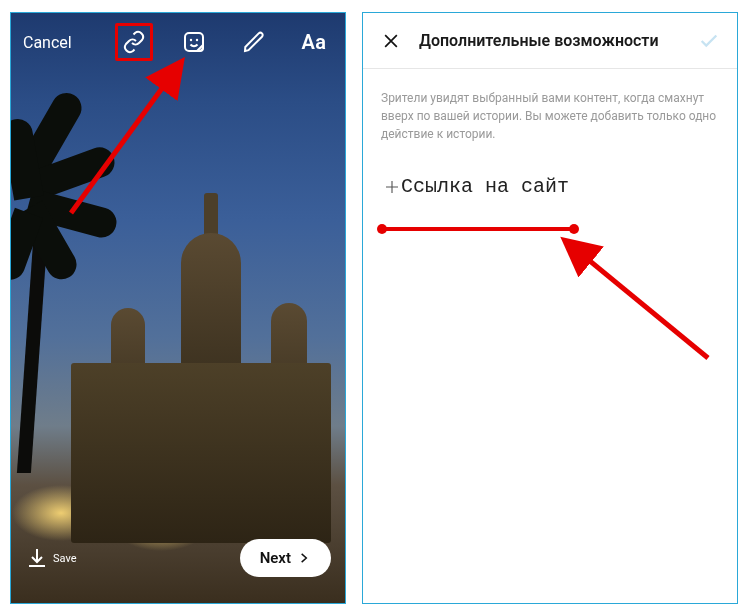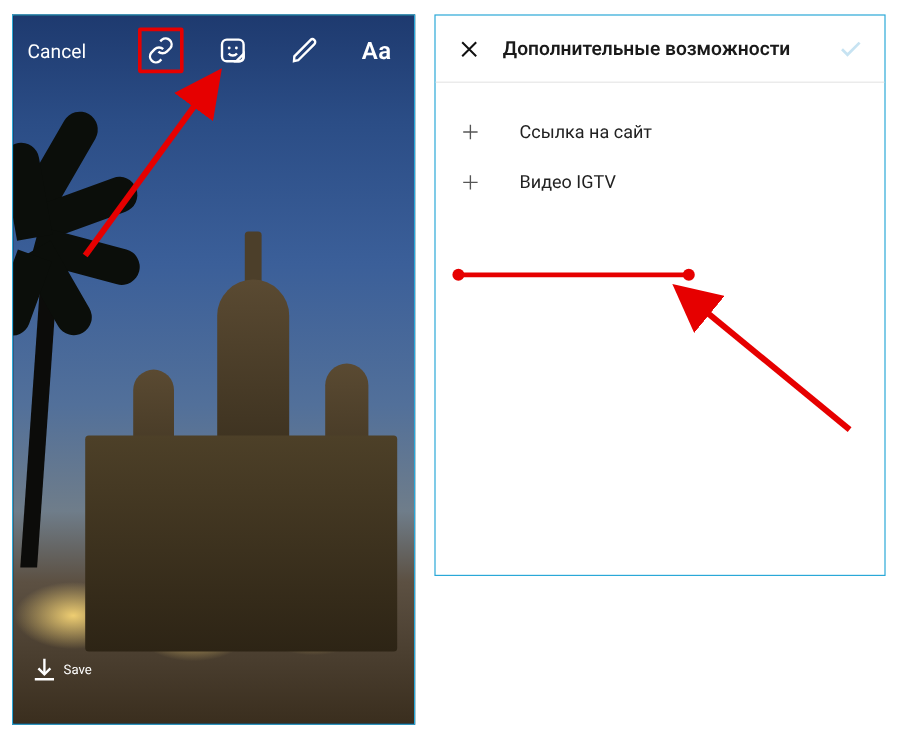--- a/index.html
+++ b/index.html
@@ -7,21 +7,21 @@
     font-family: -apple-system, BlinkMacSystemFont, "Segoe UI", Roboto, Helvetica, Arial, sans-serif;
     background: #fff;
     width: 750px;
     height: 614px;
     position: relative;
     overflow: hidden;
   }
   .panel {
     position: absolute;
     border: 1px solid #2aa8d8;
-    background: #0f172a;
+    background: #a21caf;
   }
   
   #left-panel {
     left: 10px; top: 12px;
     width: 336px; height: 592px;
     overflow: hidden;
   }
   .story-bg {
     position: absolute; inset: 0;
     background:
@@ -129,21 +129,21 @@
 
   
   .arrow-annot {
     position:absolute;
     pointer-events:none;
   }
 
   
   #right-panel {
     left: 362px; top: 12px;
-    width: 376px; height: 468px;
+    width: 376px; height: 592px;
     background:#fff;
   }
   .rp-header {
     height:56px;
     border-bottom:1px solid #e6e6e6;
     display:flex; align-items:center;
     padding: 0 14px;
     gap: 14px;
   }
   .rp-close {
@@ -156,24 +156,25 @@
   .rp-check {
     width:28px; height:28px;
     display:flex;align-items:center;justify-content:center;
   }
   .rp-check svg{width:22px;height:22px;stroke:#c7e3f2;stroke-width:2.5;fill:none;}
 
   .rp-body { padding: 20px 18px; }
   .rp-heading { font-size:15px; font-weight:600; color:#222; margin-bottom:14px;}
   .rp-desc { font-size:12px; line-height:1.5; color:#9a9a9a; margin-bottom:20px;}
   .rp-option {
-    display:flex; align-items:center; gap:32px;
+    display:flex; align-items:center; gap:0;
     padding: 12px 2px;
-    font-size:15px; color:#222;
-    cursor:pointer;
+    font-size:20px; color:#222;
+    cursor:pointer;
+    font-family:Liberation Mono, monospace;
   }
   .rp-option svg{width:18px;height:18px;stroke:#555;stroke-width:1.5;fill:none;}
   .rp-underline {
     position:absolute;
     height:4px;
     background:#e60000;
     border-radius:2px;
   }
   .rp-underline::before, .rp-underline::after{
     content:"";
@@ -235,20 +236,26 @@
   </div>
 
   <div class="bottom-bar">
     <div class="bottom-item">
       <svg viewBox="0 0 24 24">
           <path d="M12 3v12"></path>
           <path d="M7 11l5 5 5-5"></path>
           <path d="M4 20h16"></path>
         </svg>
       <span>Save</span>
+    </div>
+    <div class="next-btn">
+      <span>Next</span>
+      <svg viewBox="0 0 24 24">
+          <path d="M8 5l8 7-8 7"></path>
+        </svg>
     </div>
   </div>
 
   <svg class="arrow-annot" style="left:40px; top:40px; width:160px; height:170px;" viewBox="0 0 160 170">
     <defs>
       <marker id="ah1" markerWidth="8" markerHeight="8" refX="6" refY="4" orient="auto">
         <path d="M0 0L8 4L0 8z" fill="#e60000"></path>
       </marker>
     </defs>
     <line x1="20" y1="160" x2="128" y2="12" stroke="#e60000" stroke-width="5" marker-end="url(#ah1)"></line>
@@ -264,32 +271,27 @@
     </span>
     <span class="rp-title">Дополнительные возможности</span>
     <span class="rp-check">
       <svg viewBox="0 0 24 24">
           <path d="M4 12l5 5L20 6"></path>
         </svg>
     </span>
   </div>
 
   <div class="rp-body">
+    <div class="rp-desc">Зрители увидят выбранный вами контент, когда смахнут вверх по вашей истории. Вы можете добавить только одно действие к истории.</div>
 
     <div class="rp-option">
       <svg viewBox="0 0 24 24">
           <path d="M12 4v16M4 12h16"></path>
         </svg>
       <span>Ссылка на сайт</span>
-    </div>
-    <div class="rp-option">
-      <svg viewBox="0 0 24 24">
-          <path d="M12 4v16M4 12h16"></path>
-        </svg>
-      <span>Видео IGTV</span>
     </div>
   </div>
 
   <div class="rp-underline" style="left:18px; top:214px; width:194px;"></div>
 
   <svg class="arrow-annot" style="left:170px; top:210px; width:190px; height:150px;" viewBox="0 0 190 150">
     <defs>
       <marker id="ah2" markerWidth="8" markerHeight="8" refX="6" refY="4" orient="auto">
         <path d="M0 0L8 4L0 8z" fill="#e60000"></path>
       </marker>

